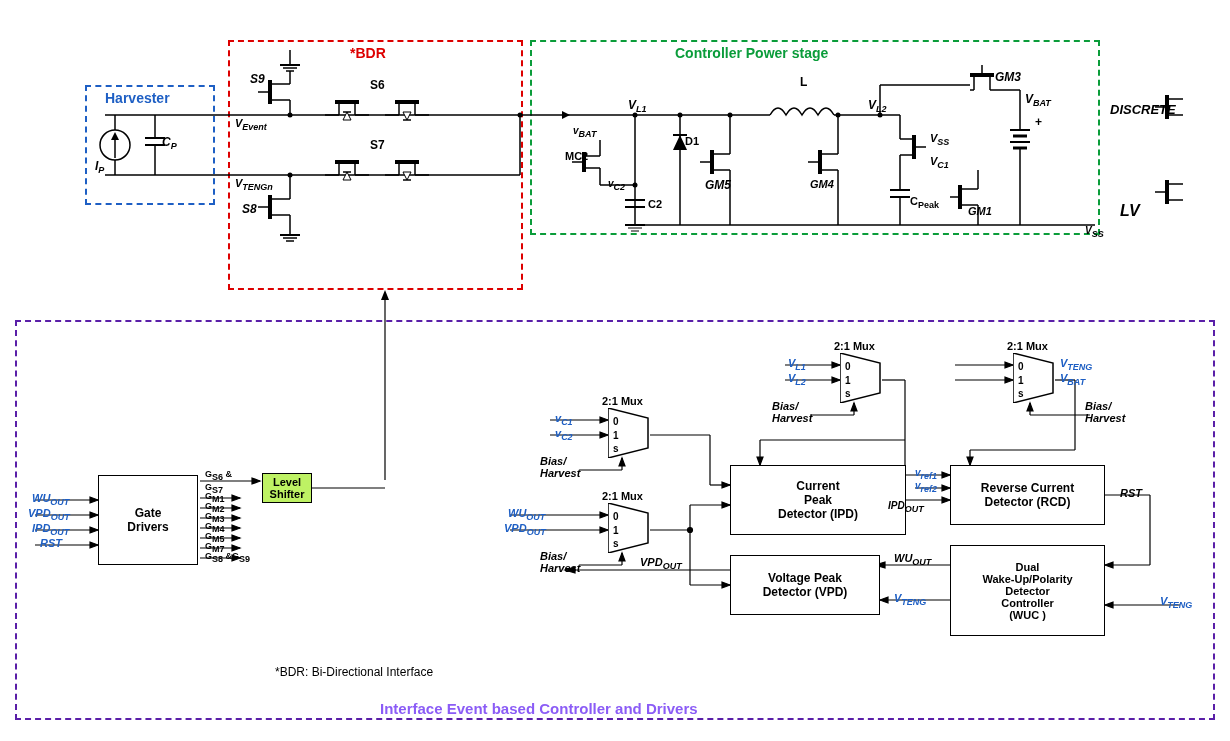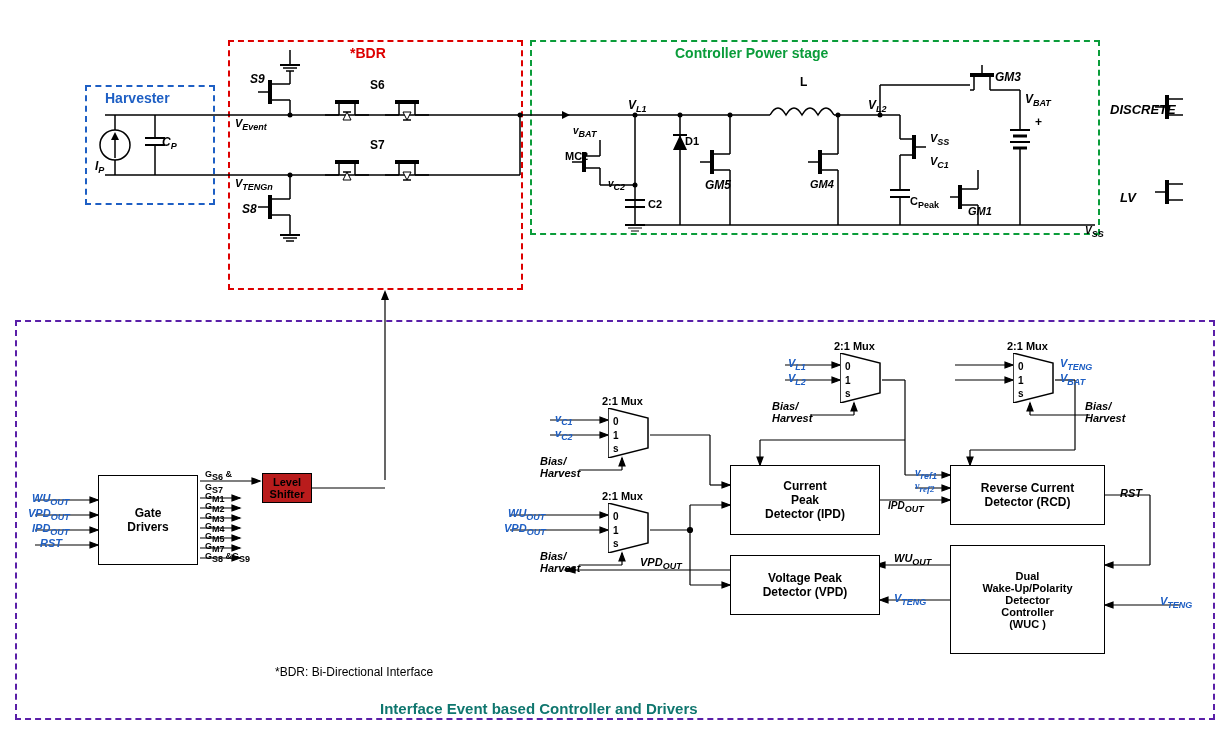--- a/index.html
+++ b/index.html
@@ -33,25 +33,25 @@
     font-weight: bold;
   }
   .label {
     position: absolute;
     white-space: nowrap;
     font-weight: bold;
   }
   .blue-text { color: #1e5fc4; }
   .red-text { color: #d00; }
   .green-text { color: #0a9c3a; }
-  .purple-text { color: #0f766e; }
+  .purple-text { color: #8b5cf6; }
   .italic { font-style: italic; }
   .sub { font-size: 9px; vertical-align: sub; }
   .level-shifter {
-    background: #b91c1c;
+    background: #bef264;
     border: 1px solid #000;
   }
   svg { position: absolute; top: 0; left: 0; }
   .mux {
     position: absolute;
   }
   .mux svg { position: static; }
   .mux-lbl { position: absolute; font-size: 10px; font-weight: bold; }
 </style>
 </head>
@@ -403,21 +403,21 @@
   <div class="label italic" style="left:800px;top:168px;font-size:11px;">GM4</div>
   <div class="label" style="left:790px;top:65px;">L</div>
   <div class="label italic" style="left:985px;top:60px;">GM3</div>
   <div class="label italic" style="left:1015px;top:82px;"><span>V</span><span class="sub">BAT</span></div>
   <div class="label italic" style="left:920px;top:122px;font-size:11px;"><span>V</span><span class="sub">SS</span></div>
   <div class="label italic" style="left:920px;top:145px;font-size:11px;"><span>V</span><span class="sub">C1</span></div>
   <div class="label italic" style="left:958px;top:195px;font-size:11px;">GM1</div>
   <div class="label" style="left:900px;top:185px;font-size:11px;"><span>C</span><span class="sub">Peak</span></div>
   <div class="label italic" style="left:1075px;top:215px;font-size:10px;"><span>V</span><span class="sub">SS</span></div>
   <div class="label italic" style="left:1100px;top:92px;font-size:13px;">DISCRETE</div>
-  <div class="label italic" style="left:1110px;top:180px;font-size:13px;">LV</div>
+  <div class="label italic" style="left:1110px;top:192px;font-size:16px;">LV</div>
   <div class="label" style="left:1025px;top:105px;">+</div>
 
   <div class="solid-box" style="left:88px;top:465px;width:100px;height:90px;white-space:pre-line;">Gate
 Drivers</div>
   <div class="label blue-text italic" style="left:22px;top:482px;font-size:11px;"><span>WU</span><span class="sub">OUT</span></div>
   <div class="label blue-text italic" style="left:18px;top:497px;font-size:11px;"><span>VPD</span><span class="sub">OUT</span></div>
   <div class="label blue-text italic" style="left:22px;top:512px;font-size:11px;"><span>IPD</span><span class="sub">OUT</span></div>
   <div class="label blue-text italic" style="left:30px;top:527px;font-size:11px;">RST</div>
 
   <div class="label" style="left:195px;top:459px;font-size:9px;"><span>G</span><span class="sub">S6</span><span> &amp;</span><br><span>G</span><span class="sub">S7</span></div>
@@ -481,37 +481,37 @@
     <div class="mux-lbl" style="left:5px;top:8px;">0</div>
     <div class="mux-lbl" style="left:5px;top:22px;">1</div>
     <div class="mux-lbl" style="left:5px;top:35px;">s</div>
   </div>
   <div class="label" style="left:997px;top:330px;font-size:11px;">2:1 Mux</div>
   <div class="label blue-text italic" style="left:1050px;top:347px;font-size:11px;"><span>V</span><span class="sub">TENG</span></div>
   <div class="label blue-text italic" style="left:1050px;top:362px;font-size:11px;"><span>V</span><span class="sub">BAT</span></div>
   <div class="label italic" style="left:1075px;top:390px;font-size:11px;white-space:pre-line;">Bias/
 Harvest</div>
 
-  <div class="solid-box" style="left:720px;top:455px;width:150px;height:70px;white-space:pre-line;">Current
+  <div class="solid-box" style="left:720px;top:455px;width:176px;height:70px;white-space:pre-line;">Current
 Peak
 Detector (IPD)</div>
   <div class="solid-box" style="left:940px;top:455px;width:155px;height:60px;white-space:pre-line;">Reverse Current
 Detector (RCD)</div>
   <div class="solid-box" style="left:720px;top:545px;width:150px;height:60px;white-space:pre-line;">Voltage Peak
 Detector (VPD)</div>
-  <div class="solid-box" style="left:940px;top:535px;width:155px;height:109px;white-space:pre-line;font-size:11px;">Dual
+  <div class="solid-box" style="left:940px;top:535px;width:155px;height:91px;white-space:pre-line;font-size:11px;">Dual
 Wake-Up/Polarity
 Detector
 Controller
 (WUC )</div>
 
   <div class="label italic" style="left:630px;top:546px;font-size:11px;"><span>VPD</span><span class="sub">OUT</span></div>
   <div class="label italic" style="left:878px;top:490px;font-size:10px;"><span>IPD</span><span class="sub">OUT</span></div>
   <div class="label blue-text italic" style="left:905px;top:457px;font-size:10px;"><span>v</span><span class="sub">ref1</span></div>
-  <div class="label blue-text italic" style="left:905px;top:470px;font-size:10px;font-family:Liberation Serif, serif;"><span>v</span><span class="sub">ref2</span></div>
+  <div class="label blue-text italic" style="left:905px;top:470px;font-size:10px;"><span>v</span><span class="sub">ref2</span></div>
   <div class="label italic" style="left:1110px;top:477px;font-size:11px;">RST</div>
   <div class="label italic" style="left:884px;top:542px;font-size:11px;"><span>WU</span><span class="sub">OUT</span></div>
   <div class="label blue-text italic" style="left:884px;top:582px;font-size:11px;"><span>V</span><span class="sub">TENG</span></div>
   <div class="label blue-text italic" style="left:1150px;top:585px;font-size:11px;"><span>V</span><span class="sub">TENG</span></div>
 
   <div class="label" style="left:265px;top:655px;font-size:12px;font-weight:normal;">*BDR: Bi-Directional Interface</div>
 
 </div>
 
 </body></html>

